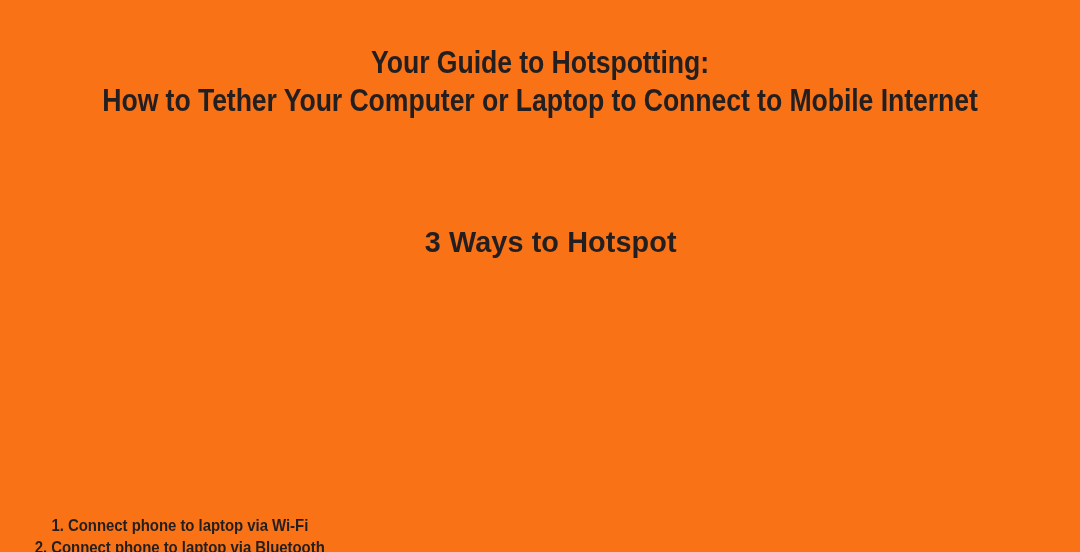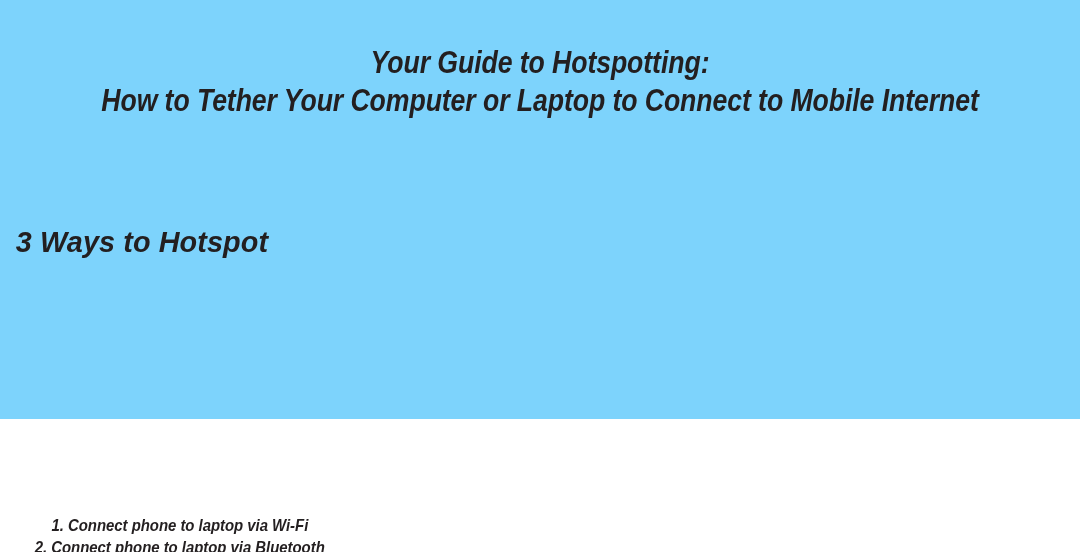--- a/index.html
+++ b/index.html
@@ -12,23 +12,22 @@
     background: #ffffff;
     font-family: "Liberation Sans", sans-serif;
     color: #231f20;
     overflow: hidden;
     position: relative;
   }
 
   .page {
     position: relative;
     width: 1080px;
-    height: 419px;
-    background: #7dd3fc;
-    font-style: italic;
+    height: 552px;
+    background: #f97316;
   }
 
   
   .title-block {
     position: absolute;
     top: 44px;
     left: 0;
     width: 1080px;
     text-align: center;
   }
@@ -45,21 +44,21 @@
   }
   .title-line-1 { font-size: 31px; }
   .title-line-2 { font-size: 31px; }
 
   
   .section-heading-wrap {
     position: absolute;
     top: 224px;
     left: 0;
     width: 1080px;
-    text-align: left;
+    text-align: center;
   }
   .section-heading {
     display: inline-block;
     font-family: "Liberation Sans", sans-serif;
     font-weight: bold;
     font-size: 30px;
     line-height: 36px;
     letter-spacing: 0.1px;
     color: #231f20;
     transform: scaleX(0.96) translateX(11px);

